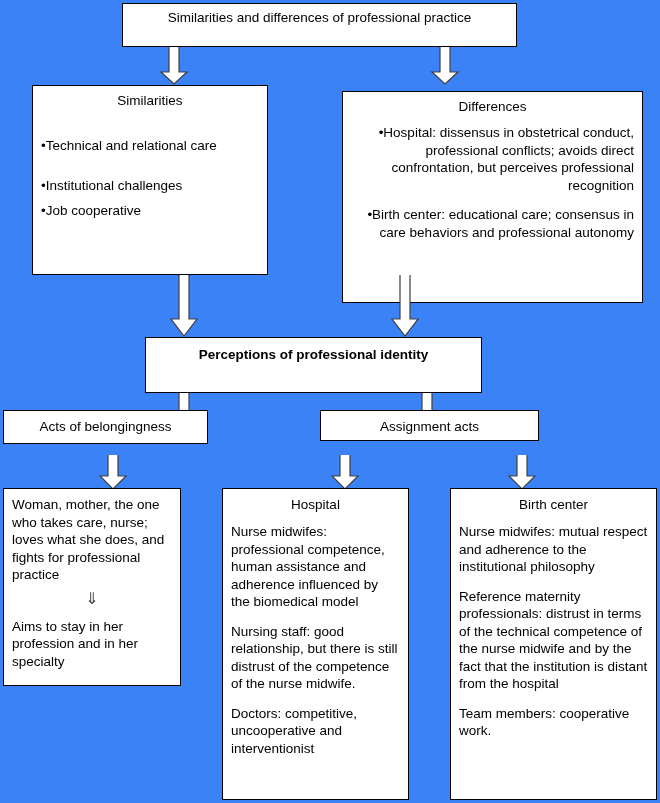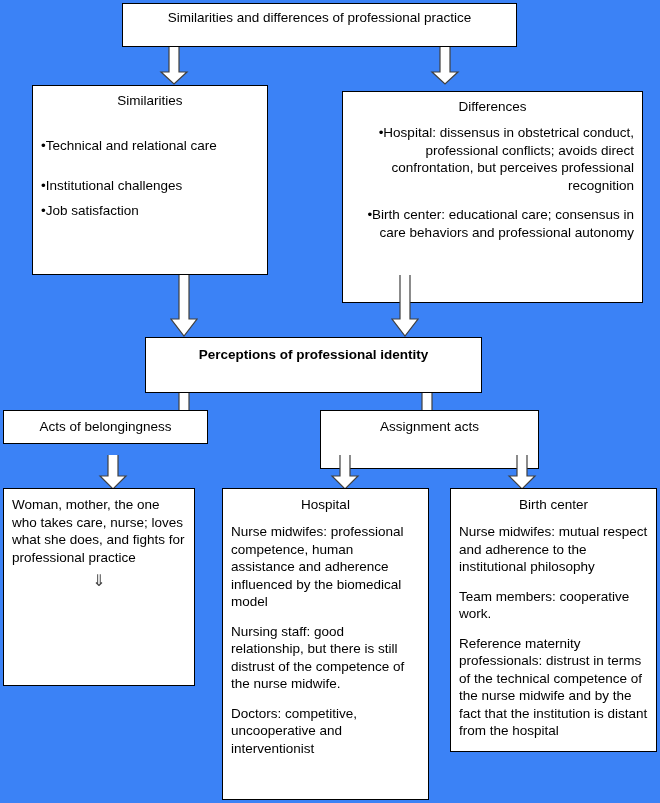--- a/index.html
+++ b/index.html
@@ -77,21 +77,21 @@
     <svg width="34" height="38" viewBox="0 0 34 38">
       <path d="M12,0 L12,25 L4,25 L17,37 L30,25 L22,25 L22,0" fill="#ffffff" stroke="#404040" stroke-width="1.2"></path>
     </svg>
   </div>
 
   <div class="box" style="left:32px; top:85px; width:236px; height:190px;">
     <div class="box-title" style="padding-top:6px;">Similarities</div>
     <div class="box-body" style="padding-top:28px;">
       <div class="para" style="margin-bottom:22px;">•Technical and relational care</div>
       <div class="para" style="margin-bottom:8px;">•Institutional challenges</div>
-      <div class="para">•Job satisfaction</div>
+      <div class="para">•Job cooperative</div>
     </div>
   </div>
 
   <div class="box" style="left:319px; top:91px; width:301px; height:212px;margin-left:23px;">
     <div class="box-title" style="padding-top:6px;">Differences</div>
     <div class="box-body" style="padding-top:9px;text-align:right;">
       <div class="para">•Hospital: dissensus in obstetrical conduct, professional conflicts; avoids direct confrontation, but perceives professional recognition</div>
       <div class="para">•Birth center: educational care; consensus in care behaviors and professional autonomy</div>
     </div>
   </div>
@@ -121,21 +121,21 @@
   <div class="arrow" style="left:410px; top:393px; width:34px; height:41px;">
     <svg width="34" height="41" viewBox="0 0 34 41">
       <path d="M12,0 L12,26 L4,26 L17,40 L30,26 L22,26 L22,0" fill="#ffffff" stroke="#404040" stroke-width="1.2"></path>
     </svg>
   </div>
 
   <div class="box" style="left:3px; top:410px; width:205px; height:34px;">
     <div class="box-title" style="padding-top:7px;">Acts of belongingness</div>
   </div>
 
-  <div class="box" style="left:320px; top:410px; width:219px; height:59px;">
+  <div class="box" style="left:320px; top:410px; width:219px; height:31px;">
     <div class="box-title" style="padding-top:7px;">Assignment acts</div>
   </div>
 
   <div class="arrow" style="left:96px; top:455px; width:34px; height:35px;">
     <svg width="34" height="35" viewBox="0 0 34 35">
       <path d="M12,0 L12,21 L4,21 L17,34 L30,21 L22,21 L22,0" fill="#ffffff" stroke="#404040" stroke-width="1.2"></path>
     </svg>
   </div>
 
   <div class="arrow" style="left:328px; top:455px; width:34px; height:35px;">
@@ -143,38 +143,39 @@
       <path d="M12,0 L12,21 L4,21 L17,34 L30,21 L22,21 L22,0" fill="#ffffff" stroke="#404040" stroke-width="1.2"></path>
     </svg>
   </div>
 
   <div class="arrow" style="left:505px; top:455px; width:34px; height:35px;">
     <svg width="34" height="35" viewBox="0 0 34 35">
       <path d="M12,0 L12,21 L4,21 L17,34 L30,21 L22,21 L22,0" fill="#ffffff" stroke="#404040" stroke-width="1.2"></path>
     </svg>
   </div>
 
-  <div class="box" style="left:3px; top:488px; width:192px; height:198px;">
+  <div class="box" style="left:3px; top:488px; width:178px; height:198px;">
     <div class="box-body" style="padding-top:7px;">
       <div class="para" style="margin-bottom:0;">Woman, mother, the one who takes care, nurse; loves what she does, and fights for professional practice</div>
       <div class="dbl-arrow-glyph">⇓</div>
+      <div class="para" style="margin-bottom:0;">Aims to stay in her profession and in her specialty</div>
     </div>
   </div>
 
-  <div class="box" style="left:222px; top:488px; width:207px; height:312px;">
+  <div class="box" style="left:222px; top:488px; width:187px; height:312px;">
     <div class="box-title" style="padding-top:7px;">Hospital</div>
     <div class="box-body" style="padding-top:10px;">
       <div class="para">Nurse midwifes: professional competence, human assistance and adherence influenced by the biomedical model</div>
       <div class="para">Nursing staff: good relationship, but there is still distrust of the competence of the nurse midwife.</div>
       <div class="para">Doctors: competitive, uncooperative and interventionist</div>
     </div>
   </div>
 
-  <div class="box" style="left:450px; top:488px; width:207px; height:264px;">
+  <div class="box" style="left:450px; top:488px; width:207px; height:312px;">
     <div class="box-title" style="padding-top:7px;">Birth center</div>
     <div class="box-body" style="padding-top:10px;">
       <div class="para">Nurse midwifes: mutual respect and adherence to the institutional philosophy</div>
+      <div class="para">Reference maternity professionals: distrust in terms of the technical competence of the nurse midwife and by the fact that the institution is distant from the hospital</div>
       <div class="para">Team members: cooperative work.</div>
-      <div class="para">Reference maternity professionals: distrust in terms of the technical competence of the nurse midwife and by the fact that the institution is distant from the hospital</div>
     </div>
   </div>
 
 </div>
 
 </body></html>

